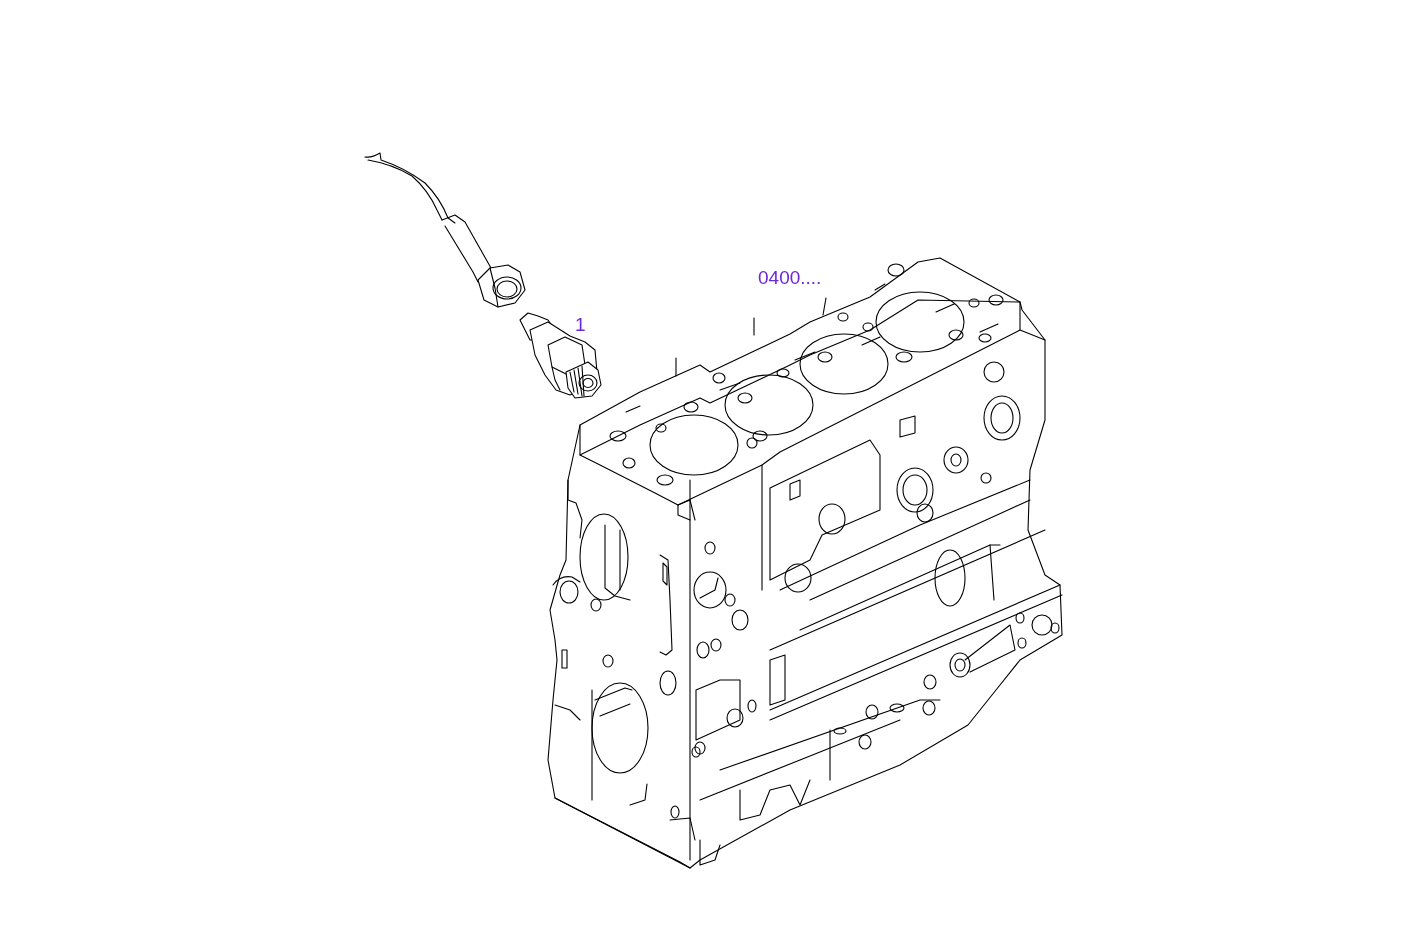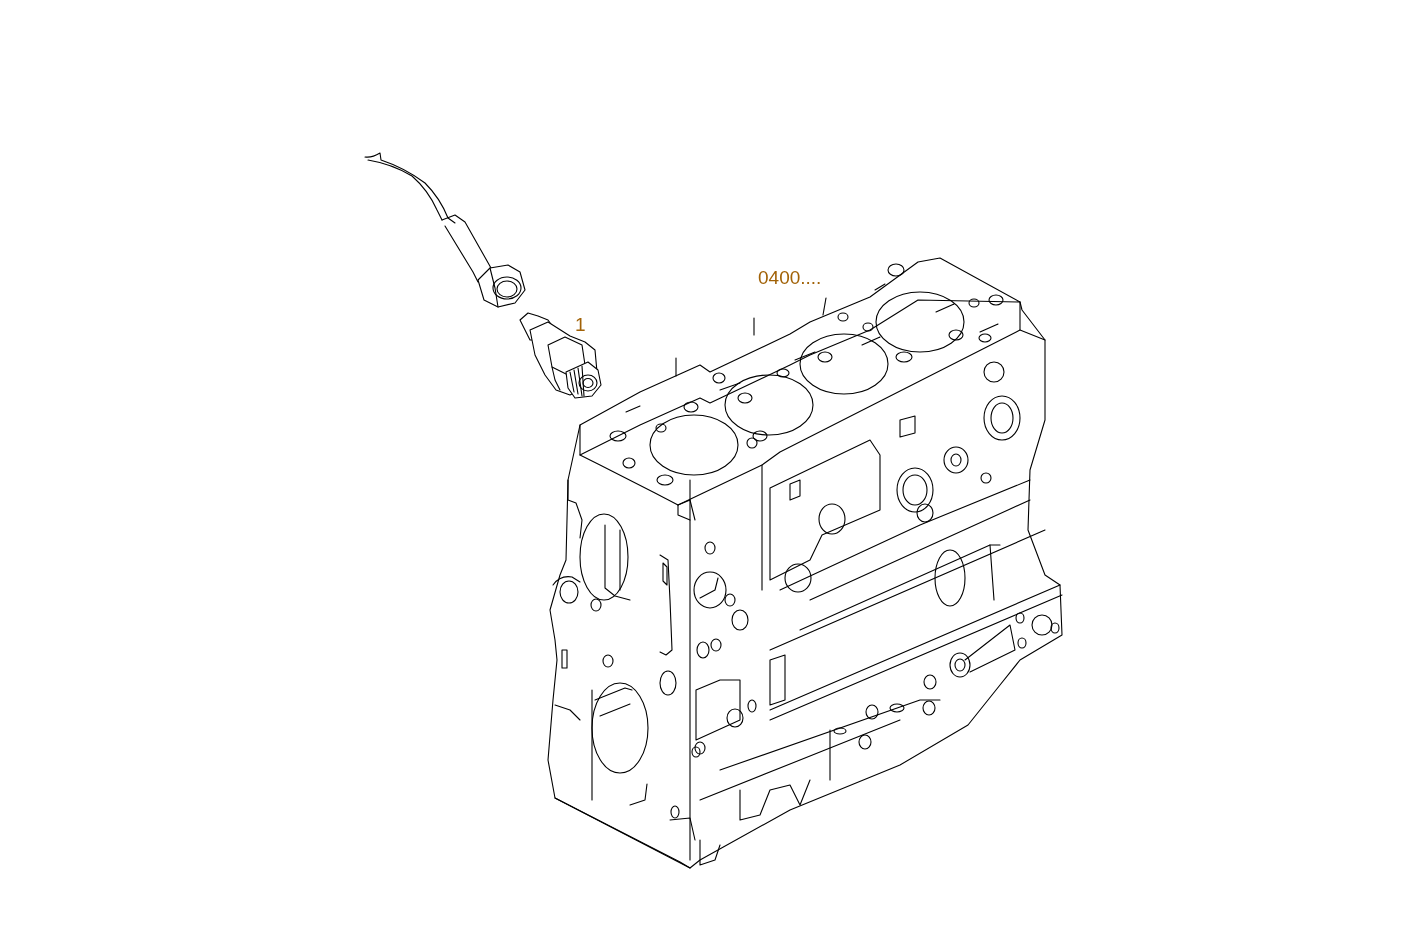--- a/index.html
+++ b/index.html
@@ -1,18 +1,18 @@
 <!DOCTYPE html>
 <html><head>
   <meta charset="utf-8">
   <style>
     html, body { margin: 0; padding: 0; background: #ffffff; }
     body { width: 1418px; height: 945px; position: relative; overflow: hidden; font-family: "Liberation Sans", sans-serif; }
     .canvas { position: absolute; left: 0; top: 0; width: 1418px; height: 945px; }
-    .label { position: absolute; font-family: "Liberation Sans", sans-serif; color: #a16207; font-size: 19px; line-height: 1; white-space: nowrap; }
+    .label { position: absolute; font-family: "Liberation Sans", sans-serif; color: #6d28d9; font-size: 19px; line-height: 1; white-space: nowrap; }
     #label-block { left: 758px; top: 268px; }
     #label-sensor { left: 575px; top: 315px; }
     svg .ln { fill: none; stroke: #000; stroke-width: 1.1; stroke-linejoin: round; stroke-linecap: round; }
     svg .fl { fill: #fff; stroke: #000; stroke-width: 1.1; stroke-linejoin: round; }
   </style>
 </head>
 <body>
 
 <div class="canvas">
   <svg width="1418" height="945" viewBox="0 0 1418 945" xmlns="http://www.w3.org/2000/svg">

